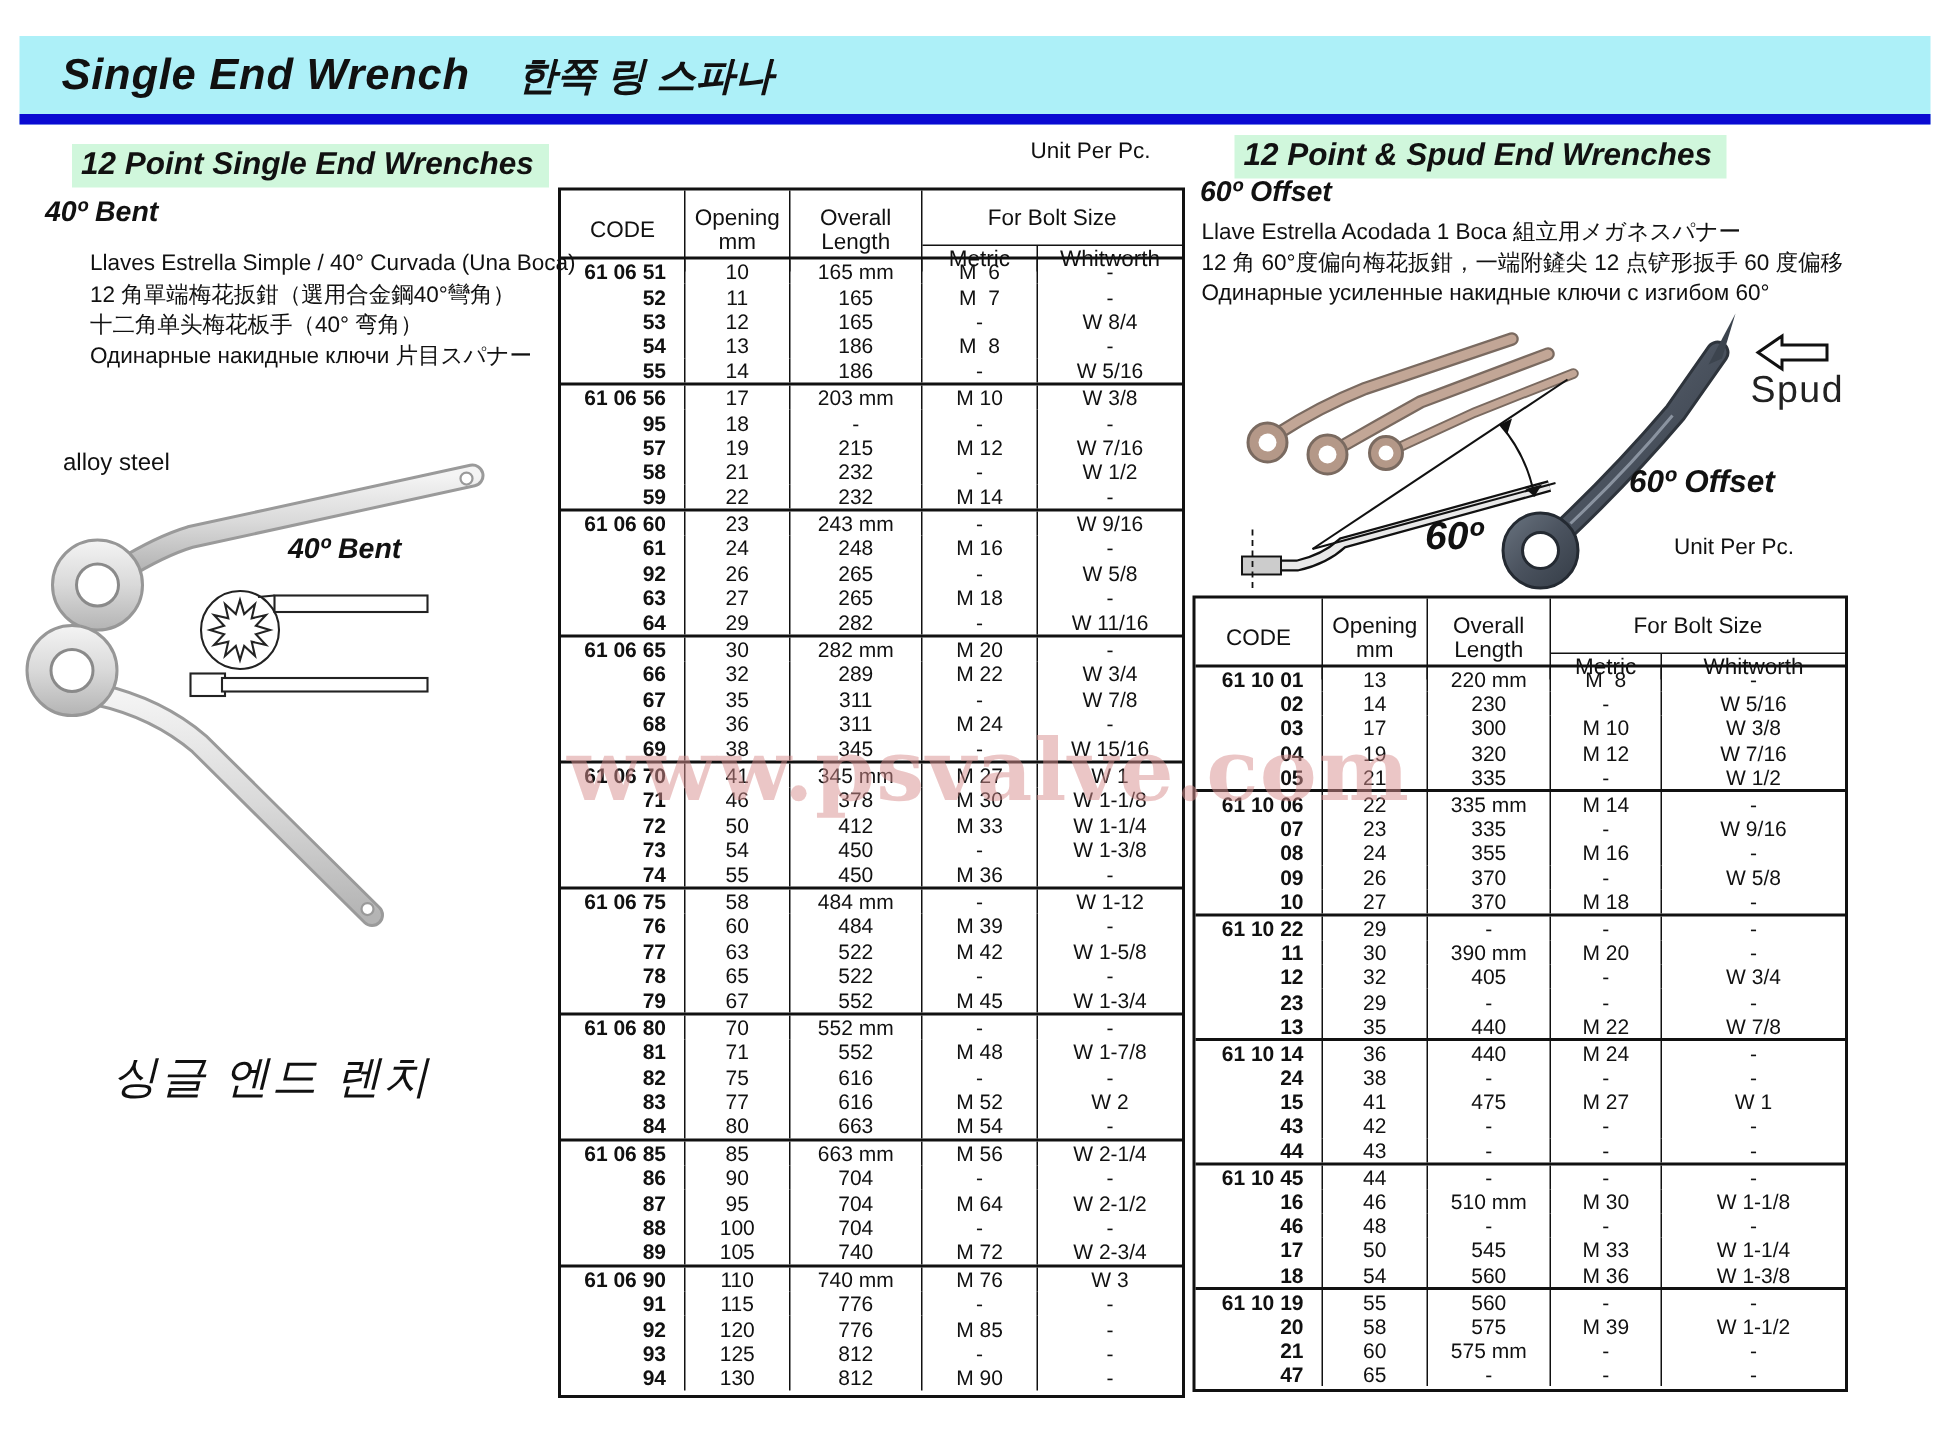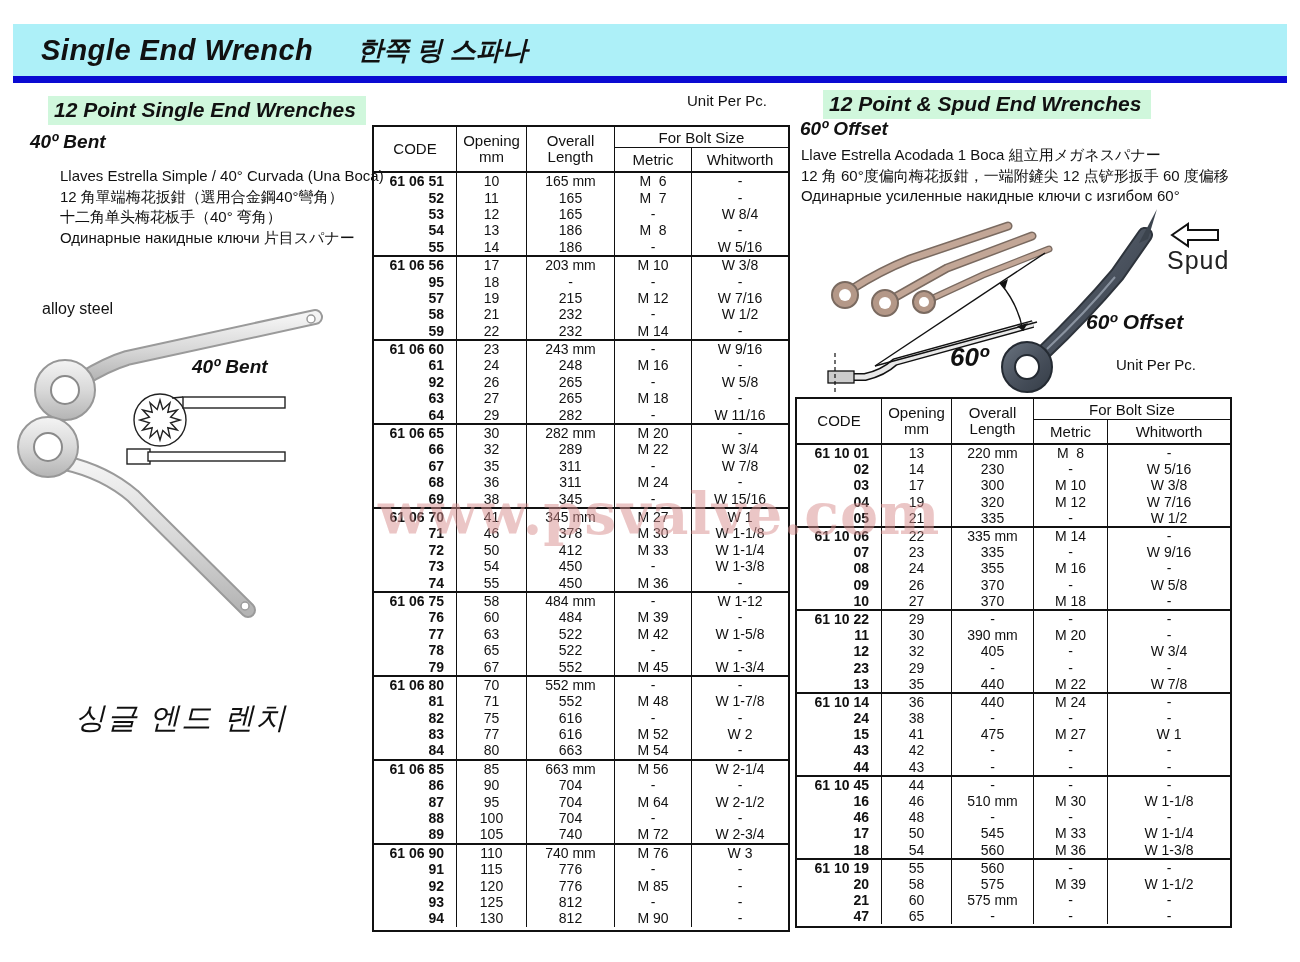--- a/index.html
+++ b/index.html
@@ -2,37 +2,37 @@
 <html><head>
 <meta charset="utf-8">
 <style>
   * { box-sizing: border-box; margin: 0; padding: 0; }
   html,body { width:1300px; height:962px; background:#fff; font-family:"Liberation Sans",sans-serif; color:#111; overflow:hidden; }
   .abs { position:absolute; }
 
   
   .titlebar { left:13px; top:24px; width:1274px; height:59px; background:#adf0f8; border-bottom:7px solid #0a0ad2; display:flex; align-items:center; }
   .title-en { font-size:29px; font-weight:bold; font-style:italic; margin-left:28px; letter-spacing:0.5px; }
-  .title-kr { font-size:26px; font-weight:bold; font-style:italic; margin-left:44px; }
+  .title-kr { font-size:26px; font-weight:bold; font-style:italic; margin-left:32px; }
 
   
   .heading-green { background:#d0f7dc; font-size:21px; font-weight:bold; font-style:italic; padding:2px 10px 3px 6px; white-space:nowrap;margin-left:26px; }
   .subheading { font-size:19px; font-weight:bold; font-style:italic; }
   .desc { font-size:15px; line-height:20.5px; white-space:nowrap; }
   .small-label { font-size:15px; }
 
   
   .ptable { position:absolute; border:2px solid #111; background:#fff0; }
   #left-table  { left:372px; top:125px; width:418px; height:807px; --c1:83px; --c2:70px; --c3:88px; --c4:77px; --c5:96px;  --rowh:16.4px; }
   #right-table { left:795px; top:397px; width:437px; height:531px; --c1:85px; --c2:70px; --c3:82px; --c4:74px; --c5:122px; --rowh:16.2px; }
 
   .thead { display:grid; grid-template-columns:var(--c1) var(--c2) var(--c3) calc(var(--c4) + var(--c5)); border-bottom:2px solid #111; height:46px; }
   .hcell { border-right:1.5px solid #111; display:flex; align-items:center; justify-content:center; white-space:pre-line; text-align:center; font-size:15px; line-height:16px; }
   .hbolt { display:flex; flex-direction:column; }
-  .hbolt-top { height:21px; border-bottom:1.5px solid #111; display:flex; align-items:center; justify-content:center; font-size:15px; }
+  .hbolt-top { height:37px; border-bottom:1.5px solid #111; display:flex; align-items:center; justify-content:center; font-size:15px; }
   .hbolt-bottom { flex:1; display:grid; grid-template-columns:var(--c4) var(--c5); }
   .hsub { display:flex; align-items:center; justify-content:center; font-size:15px; }
   .hs0 { border-right:1.5px solid #111; }
 
   .tgroup + .tgroup { border-top:2px solid #111; }
   .trow { display:grid; grid-template-columns:var(--c1) var(--c2) var(--c3) var(--c4) var(--c5); height:var(--rowh); align-items:stretch; }
   .tcell { display:flex; align-items:center; justify-content:center; font-size:14px; white-space:pre; }
   .c0 { justify-content:flex-end; padding-right:12px; font-weight:bold; border-right:1.5px solid #111; }
   .c1,.c2,.c3 { border-right:1.5px solid #111; }
 

